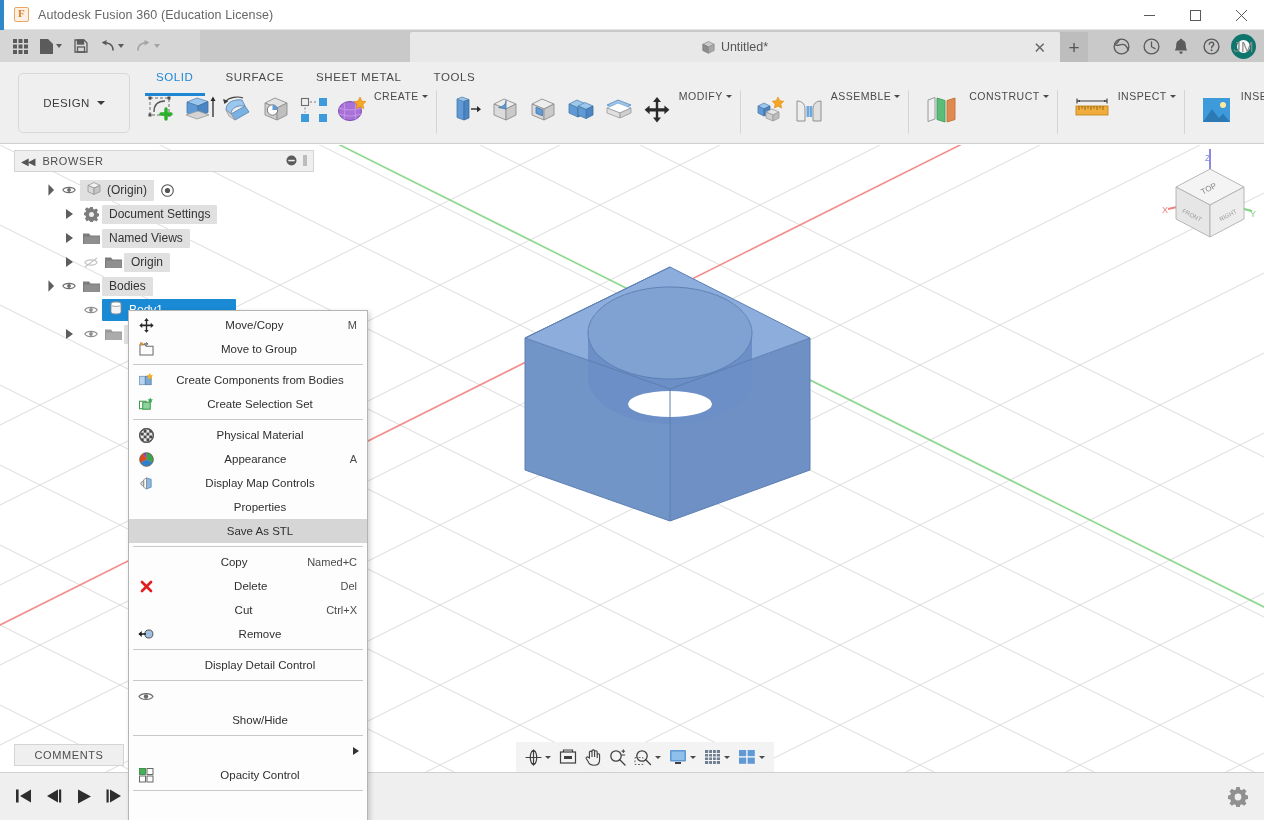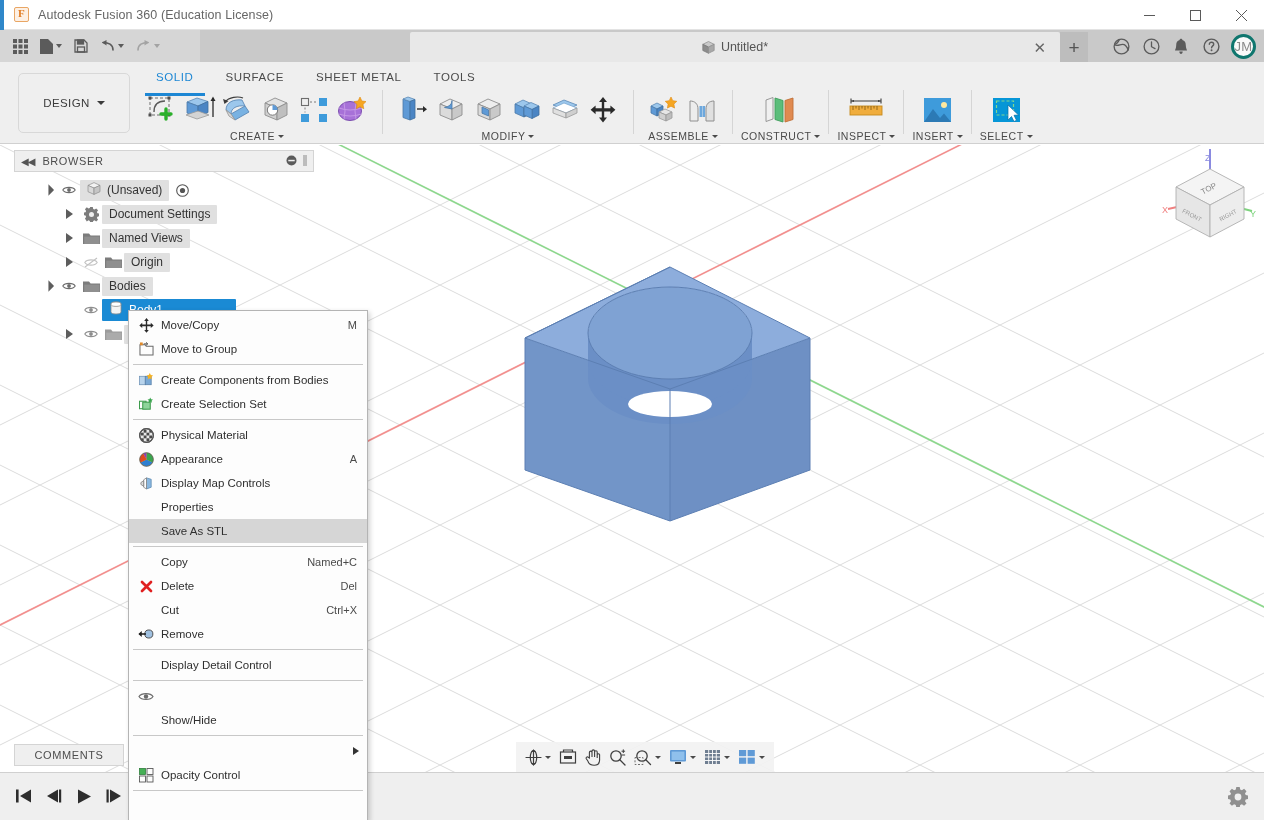--- a/index.html
+++ b/index.html
@@ -74,23 +74,23 @@
     color:#555; font-size:19px; line-height:1;
   }
   #qat-right {
     position:absolute; right:8px; top:0; height:32px; display:flex; align-items:center; gap:4px;
   }
   .hdr-icon {
     width:26px; height:26px; display:flex; align-items:center; justify-content:center;
     color:#5b5b5b;
   }
   #avatar {
-    width:25px;height:25px;border-radius:50%;background:#fafafa;border:3px solid #0f766e;
+    width:25px;height:25px;border-radius:50%;background:#fafafa;border:6px solid #0f766e;
     display:flex;align-items:center;justify-content:center;
-    font-size:13px; color:#8a8a8a; letter-spacing:.3px; margin-left:3px;
+    font-size:15px; color:#8a8a8a; letter-spacing:.3px; margin-left:3px;
   }
 
   
   #ribbon {
     position:absolute; left:0; top:62px; width:1264px; height:82px;
     background:#efefef; border-bottom:1px solid #d0d0d0;
   }
   #design-btn {
     position:absolute; left:18px; top:11px; width:112px; height:60px;
     border:1px solid #d8d8d8; border-radius:5px; background:#efefef;
@@ -105,21 +105,21 @@
     font-size:11.5px; color:#4a4a4a; letter-spacing:.6px;
   }
   .rtab.active { color:#1d87d4; }
   .rtab.active:after {
     content:""; display:block; position:relative; top:5px;
     height:3px; background:#1d87d4; margin:0 -11px;
   }
   #ribbon-body {
     position:absolute; left:140px; top:28px; height:52px; display:flex; align-items:flex-start;
   }
-  .rgroup { display:flex; flex-direction:column; align-items:center; height:52px; }
+  .rgroup { display:flex; flex-direction:row; height:52px; }
   .rgroup-icons { display:flex; align-items:center; gap:2px; height:40px; padding:0 4px; }
   .rgroup-label {
     font-size:10.5px; color:#4a4a4a; letter-spacing:.5px; height:12px; line-height:11px;
     display:flex; align-items:center; gap:3px; white-space:nowrap;
   }
   .rsep { width:1px; height:44px; background:#d5d5d5; margin:0 8px; align-self:flex-start; }
   .ricon {
     width:36px; height:38px; display:flex; align-items:center; justify-content:center;
     position:relative;
   }
@@ -173,21 +173,21 @@
     background:#fdfdfd; border:1px solid #b4b4b4;
     box-shadow:2px 2px 5px rgba(0,0,0,.18);
     padding:2px 0; z-index:50;
   }
   .mi {
     height:24px; display:flex; align-items:center; padding:0 8px 0 6px;
     font-size:11.5px; color:#2f2f2f; position:relative;
   }
   .mi.hl { background:#d6d6d6; }
   .mi .mi-ico { width:22px; height:18px; flex:none; display:flex; align-items:center; justify-content:center; }
-  .mi .mi-txt { flex:1; padding-left:4px; }
+  .mi .mi-txt { flex:1; padding-left:4px;text-align:center; }
   .mi .mi-key { color:#4a4a4a; font-size:11px; padding-right:2px; }
   .mi-sep { height:1px; background:#c8c8c8; margin:3px 4px; }
   .sub-arrow { width:0;height:0;border-top:4px solid transparent;border-bottom:4px solid transparent;border-left:6px solid #333; }
 
   
   #navbar {
     position:absolute; left:516px; top:742px; height:30px;
     background:rgba(242,242,242,.92); display:flex; align-items:center; padding:0 6px; gap:2px;
   }
   .nav-btn {
@@ -773,21 +773,21 @@
           </svg>
       </span>
       <span class="tlabel" style="display:flex;align-items:center;gap:6px">
         <span>
           <svg width="14" height="13" viewBox="0 0 14 13">
             <path d="M7 0.6 L13 3.4 L7 6.1 L1 3.4 Z" fill="#f2f2f2" stroke="#8d8d8d" stroke-width="0.7"></path>
             <path d="M1 3.4 L7 6.1 L7 12.4 L1 9.7 Z" fill="#d9d9d9" stroke="#8d8d8d" stroke-width="0.7"></path>
             <path d="M13 3.4 L7 6.1 L7 12.4 L13 9.7 Z" fill="#c5c5c5" stroke="#8d8d8d" stroke-width="0.7"></path>
           </svg>
         </span>
-        <span>(Unsaved)</span>
+        <span>(Origin)</span>
       </span>
       <span class="tw" style="margin-left:2px">
         <svg width="13" height="13" viewBox="0 0 13 13">
             <circle cx="6.5" cy="6.5" r="5.8" fill="none" stroke="#555" stroke-width="1.1"></circle>
             <circle cx="6.5" cy="6.5" r="2.6" fill="#555"></circle>
           </svg>
       </span>
     </div>
 
     <div class="trow" style="padding-left:44px">

